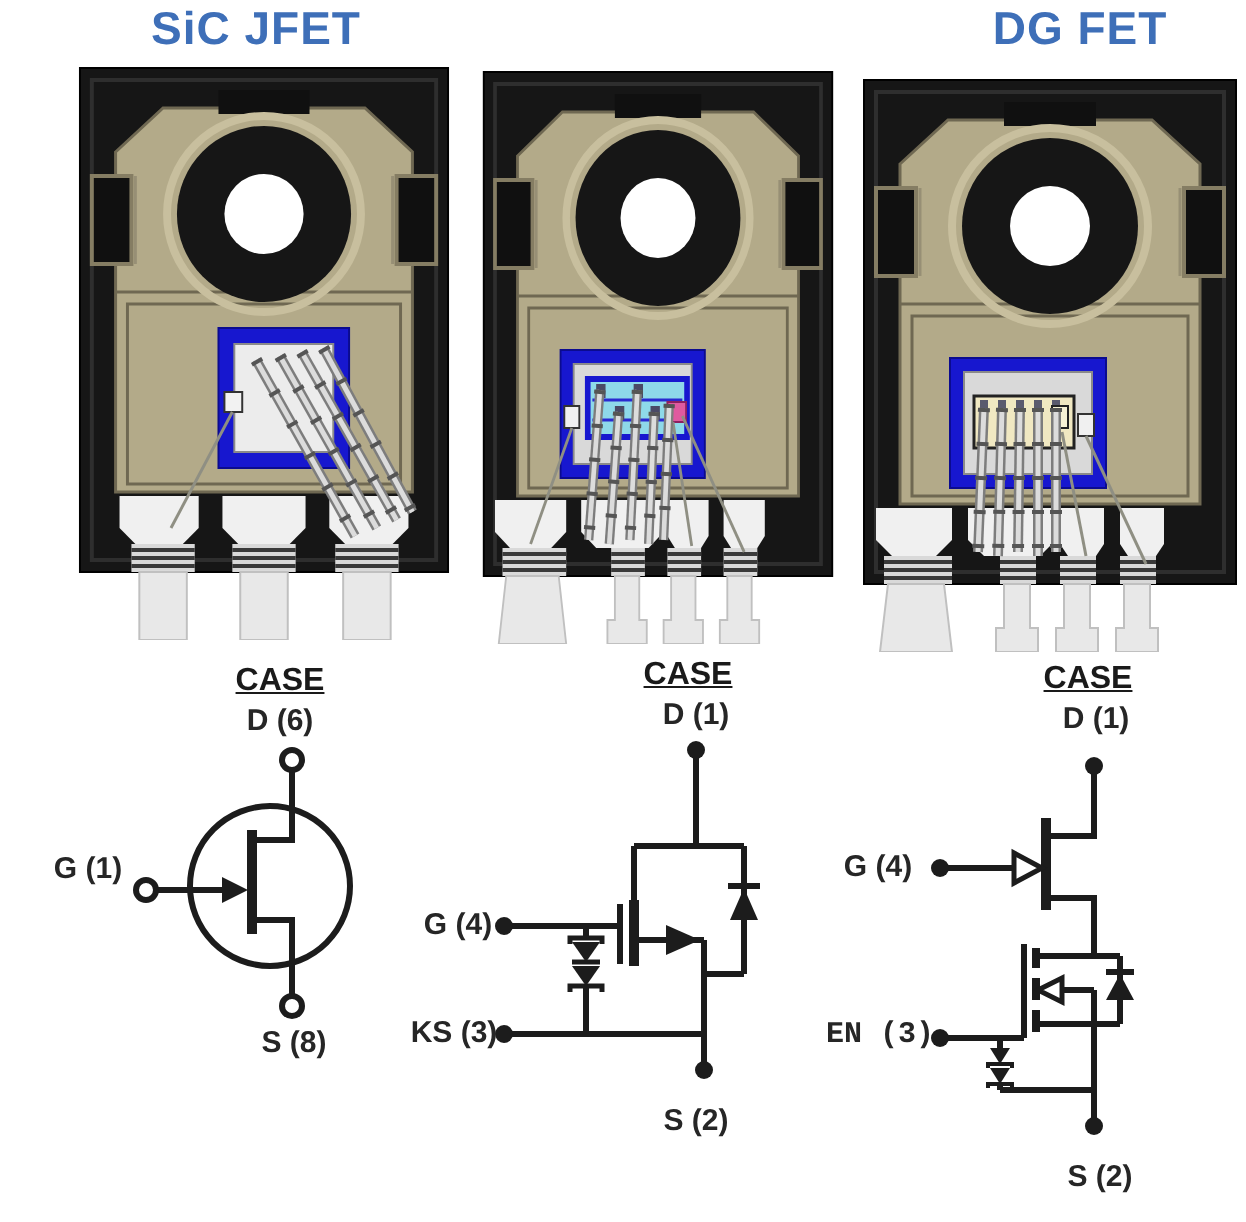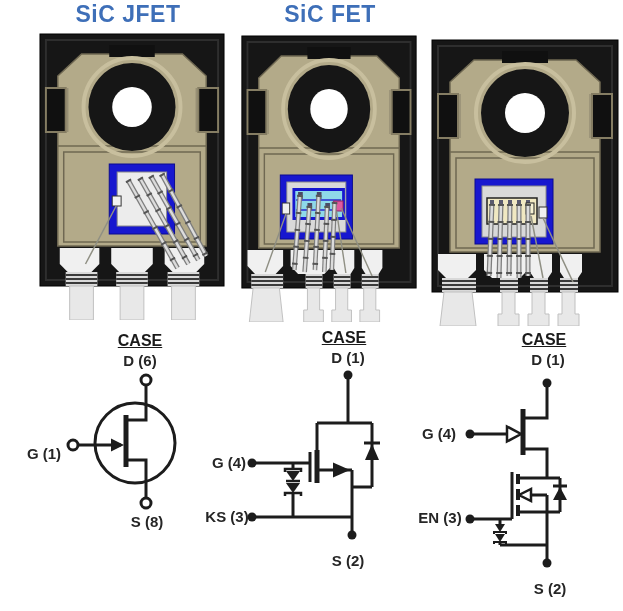--- a/index.html
+++ b/index.html
@@ -23,21 +23,21 @@
   .ink-thick{stroke:#1c1c1c;fill:none;stroke-width:5;}
   .fillink{fill:#1c1c1c;stroke:none;}
   .openink{fill:#ffffff;stroke:#1c1c1c;stroke-width:3;}
 </style>
 </head>
 <body>
 
 <div class="canvas">
 
   <div class="col-title" style="left:128px;">SiC JFET</div>
-  <div class="col-title" style="left:330px;">SiC FET</div>
+  <div class="col-title" style="left:540px;">DG FET</div>
 
   <svg class="pkg" style="left:38px;top:30px;" width="188" height="290" viewBox="0 0 190 290" preserveAspectRatio="none">
     <g>
       <rect x="2" y="4" width="186" height="252" fill="#161616" stroke="#000000"></rect>
       <rect x="8" y="10" width="174" height="240" fill="none" stroke="#2e2e2e" stroke-width="2"></rect>
     </g>
     <g>
       <path d="M20,46 L44,24 H146 L170,46 V216 H20 Z" fill="#b3aa89" stroke="#6f6852" stroke-width="1.5"></path>
       <rect x="72" y="15" width="46" height="12" fill="#101010"></rect>
       <path d="M20,116 H170" stroke="#6f6852" stroke-width="1.5" fill="none"></path>
@@ -280,21 +280,21 @@
       <path d="M106,83 V135" class="ink-thick"></path>
       <path d="M107,128 H126 V166" class="ink"></path>
       <path d="M58,113 H101" class="ink"></path>
       <polygon points="104,113 91,106.5 91,119.5" class="fillink"></polygon>
       <circle cx="126" cy="48" r="5" class="openink"></circle>
       <circle cx="126" cy="171" r="5" class="openink"></circle>
       <circle cx="53" cy="113" r="5" class="openink"></circle>
     </svg>
     <div class="sch-label case" style="left:120px;top:1px;">CASE</div>
     <div class="sch-label" style="left:120px;top:21px;">D (6)</div>
-    <div class="sch-label" style="left:24px;top:114px;">G (1)</div>
+    <div class="sch-label" style="left:24px;top:95px;">G (1)</div>
     <div class="sch-label" style="left:127px;top:182px;">S (8)</div>
   </div>
 
   <div class="sch" style="left:200px;top:328px;width:225px;height:250px;">
     <svg width="225" height="250" viewBox="0 0 225 250">
       <path d="M148,47 V95" class="ink"></path>
       <path d="M117,95 H172" class="ink"></path>
       <path d="M117,95 V155" class="ink"></path>
       <path d="M117,122 V155" class="ink-thick"></path>
       <path d="M110,124 V154" class="ink"></path>
@@ -356,17 +356,17 @@
       </g>
       <path d="M132,184 V235" class="ink"></path>
       <circle cx="132" cy="55" r="4.5" class="fillink"></circle>
       <circle cx="55" cy="106" r="4.5" class="fillink"></circle>
       <circle cx="55" cy="191" r="4.5" class="fillink"></circle>
       <circle cx="132" cy="235" r="4.5" class="fillink"></circle>
     </svg>
     <div class="sch-label case" style="left:129px;top:4px;">CASE</div>
     <div class="sch-label" style="left:133px;top:24px;">D (1)</div>
     <div class="sch-label" style="left:24px;top:98px;">G (4)</div>
-    <div class="sch-label" style="left:25px;top:182px;">EN (3)</div>
+    <div class="sch-label" style="left:25px;top:182px;font-family:Liberation Mono, monospace;">EN (3)</div>
     <div class="sch-label" style="left:135px;top:253px;">S (2)</div>
   </div>
 
 </div>
 
 </body></html>

